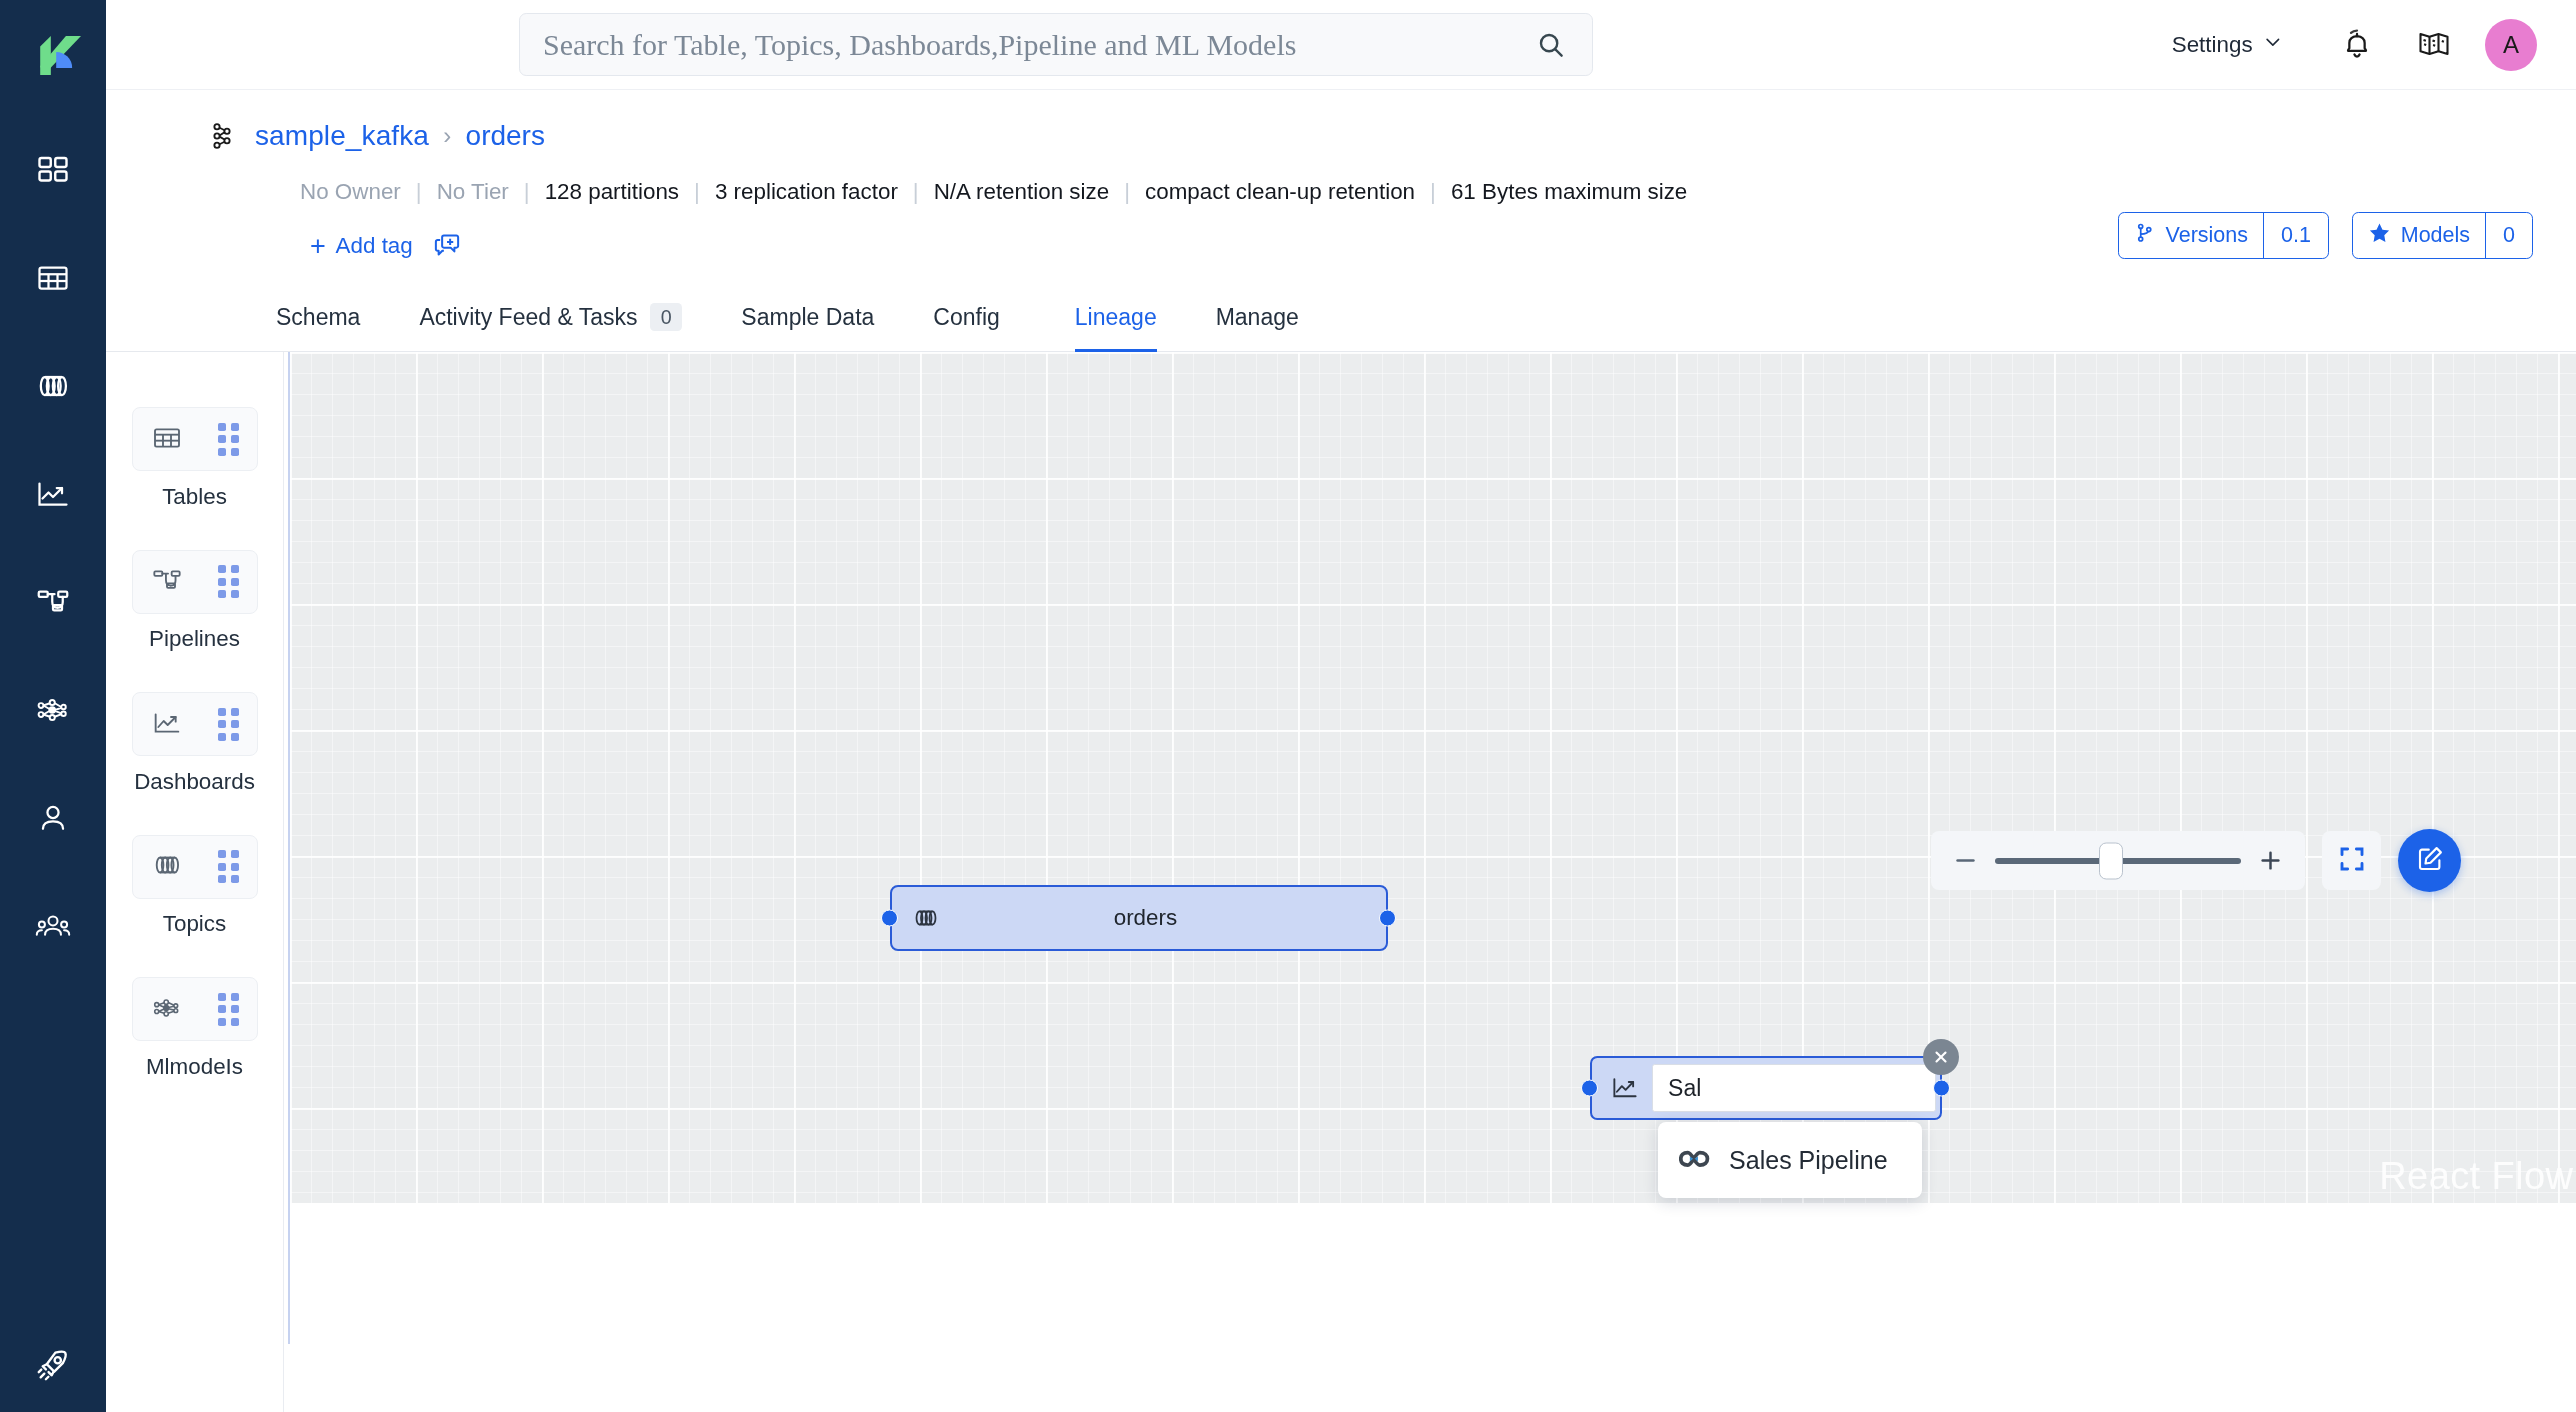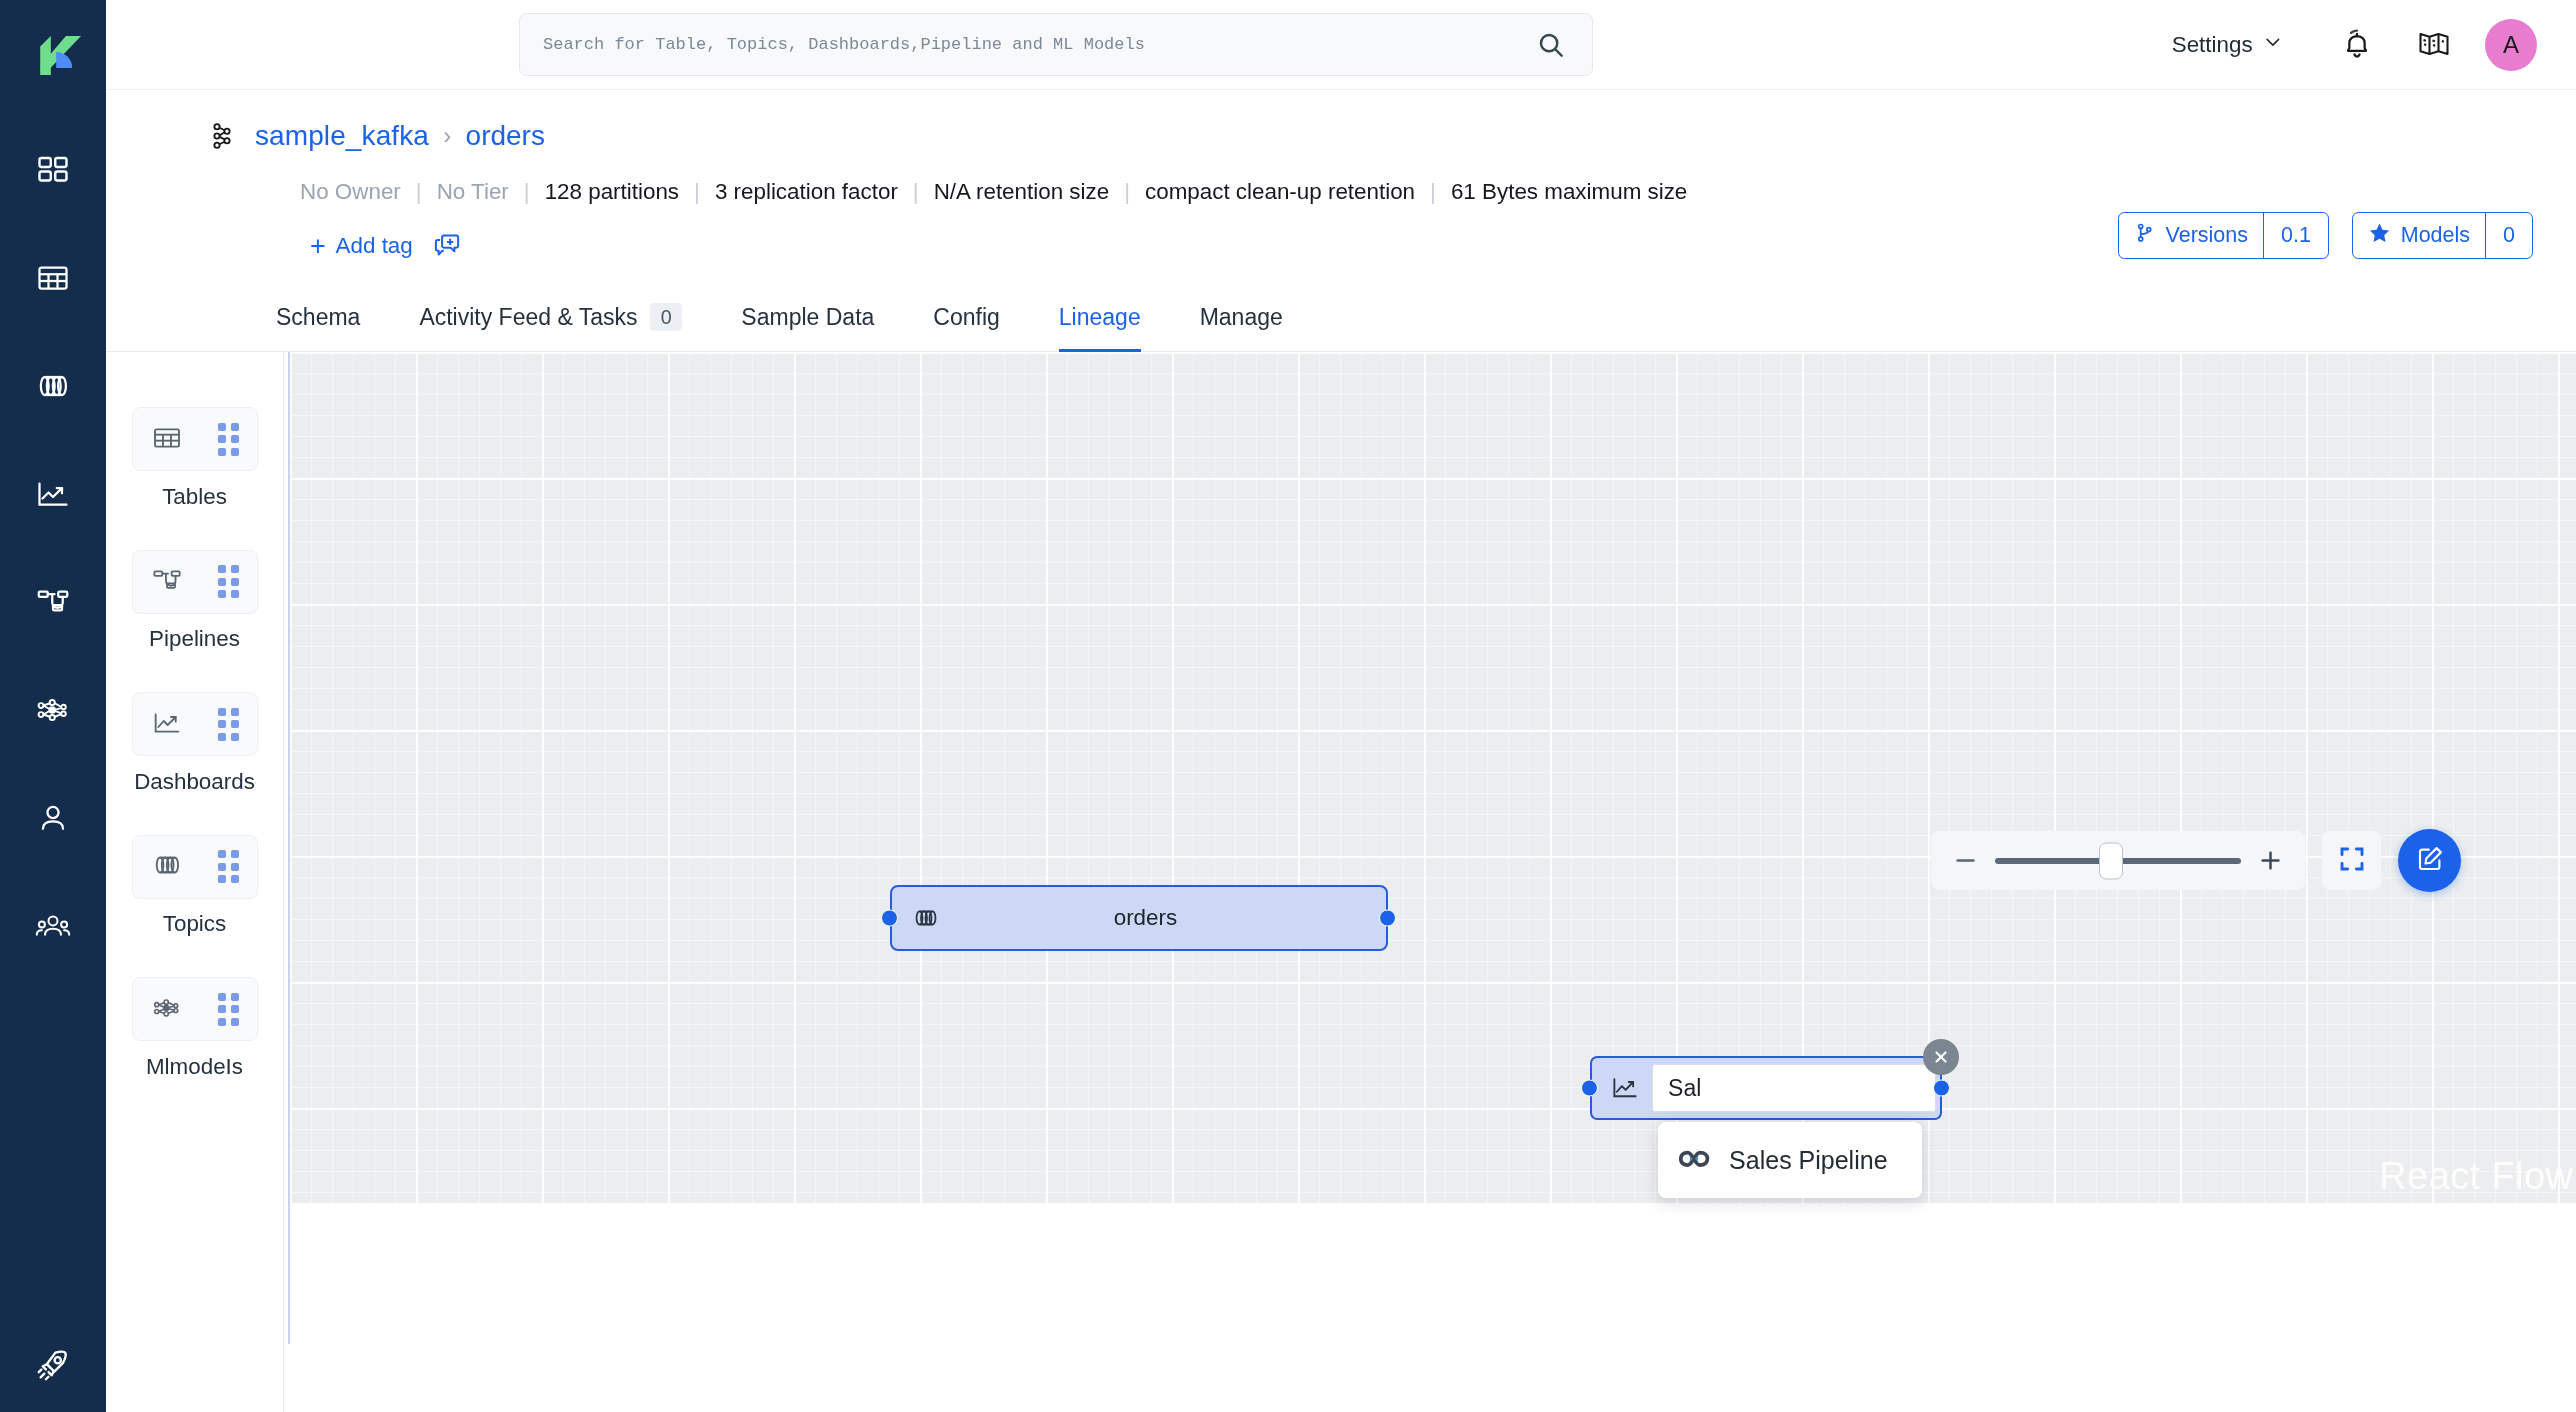--- a/index.html
+++ b/index.html
@@ -45,22 +45,22 @@
   }
   .search-box {
     width: 100%; height: 100%;
     border: 0.9px solid #e4e8ee; border-radius: 7.2px;
     background: #f8f9fb;
     display: flex; align-items: center;
     padding: 0 23px;
   }
   .search-box input {
     flex: 1; border: none; outline: none; background: transparent;
-    font-family: Liberation Mono, monospace;
-    font-size: 17px; color: #37474f;
+    font-family: Liberation Serif, serif;
+    font-size: 30px; color: #37474f;
   }
   .search-box input::placeholder { color: #7c8896; }
   .search-icon-btn { width: 36px; height: 36px; display:flex; align-items:center; justify-content:center; cursor:pointer; }
 
   .topbar-right {
     position: absolute; right: 39px; top: 0; height: 90px;
     display: flex; align-items: center; gap: 0;
   }
   .settings-btn {
     display: flex; align-items: center; gap: 10.7px;
@@ -121,21 +121,21 @@
     display: flex; align-items: flex-end; gap: 0;
     padding-left: 170px; margin-top: 41px;
     border-bottom: 0.9px solid #e6e9ee;
   }
   .tab {
     font-size: 23px; color: #25313f; cursor: pointer;
     padding: 0 0 18px 0; margin-right: 59px;
     display: flex; align-items: center; gap: 12.5px;
     border-bottom: 3.6px solid transparent; position: relative; top: 0.9px;
   }
-  .tab.active { color: #1c62e8; border-bottom-color: #1c62e8; }
+  .tab.active { color: #1c62e8; border-bottom-color: #1c62e8; margin-left: 16px; }
   .tab-badge {
     background: #eceff3; color: #4a5663; border-radius: 4.5px;
     font-size: 19.7px; padding: 2.7px 10.7px;
   }
 
   
   .lineage-wrap { flex: 1; display: flex; min-height: 0; background:#fff; position: relative; }
 
   .entity-panel {
     width: 178px; flex: 0 0 178px;

